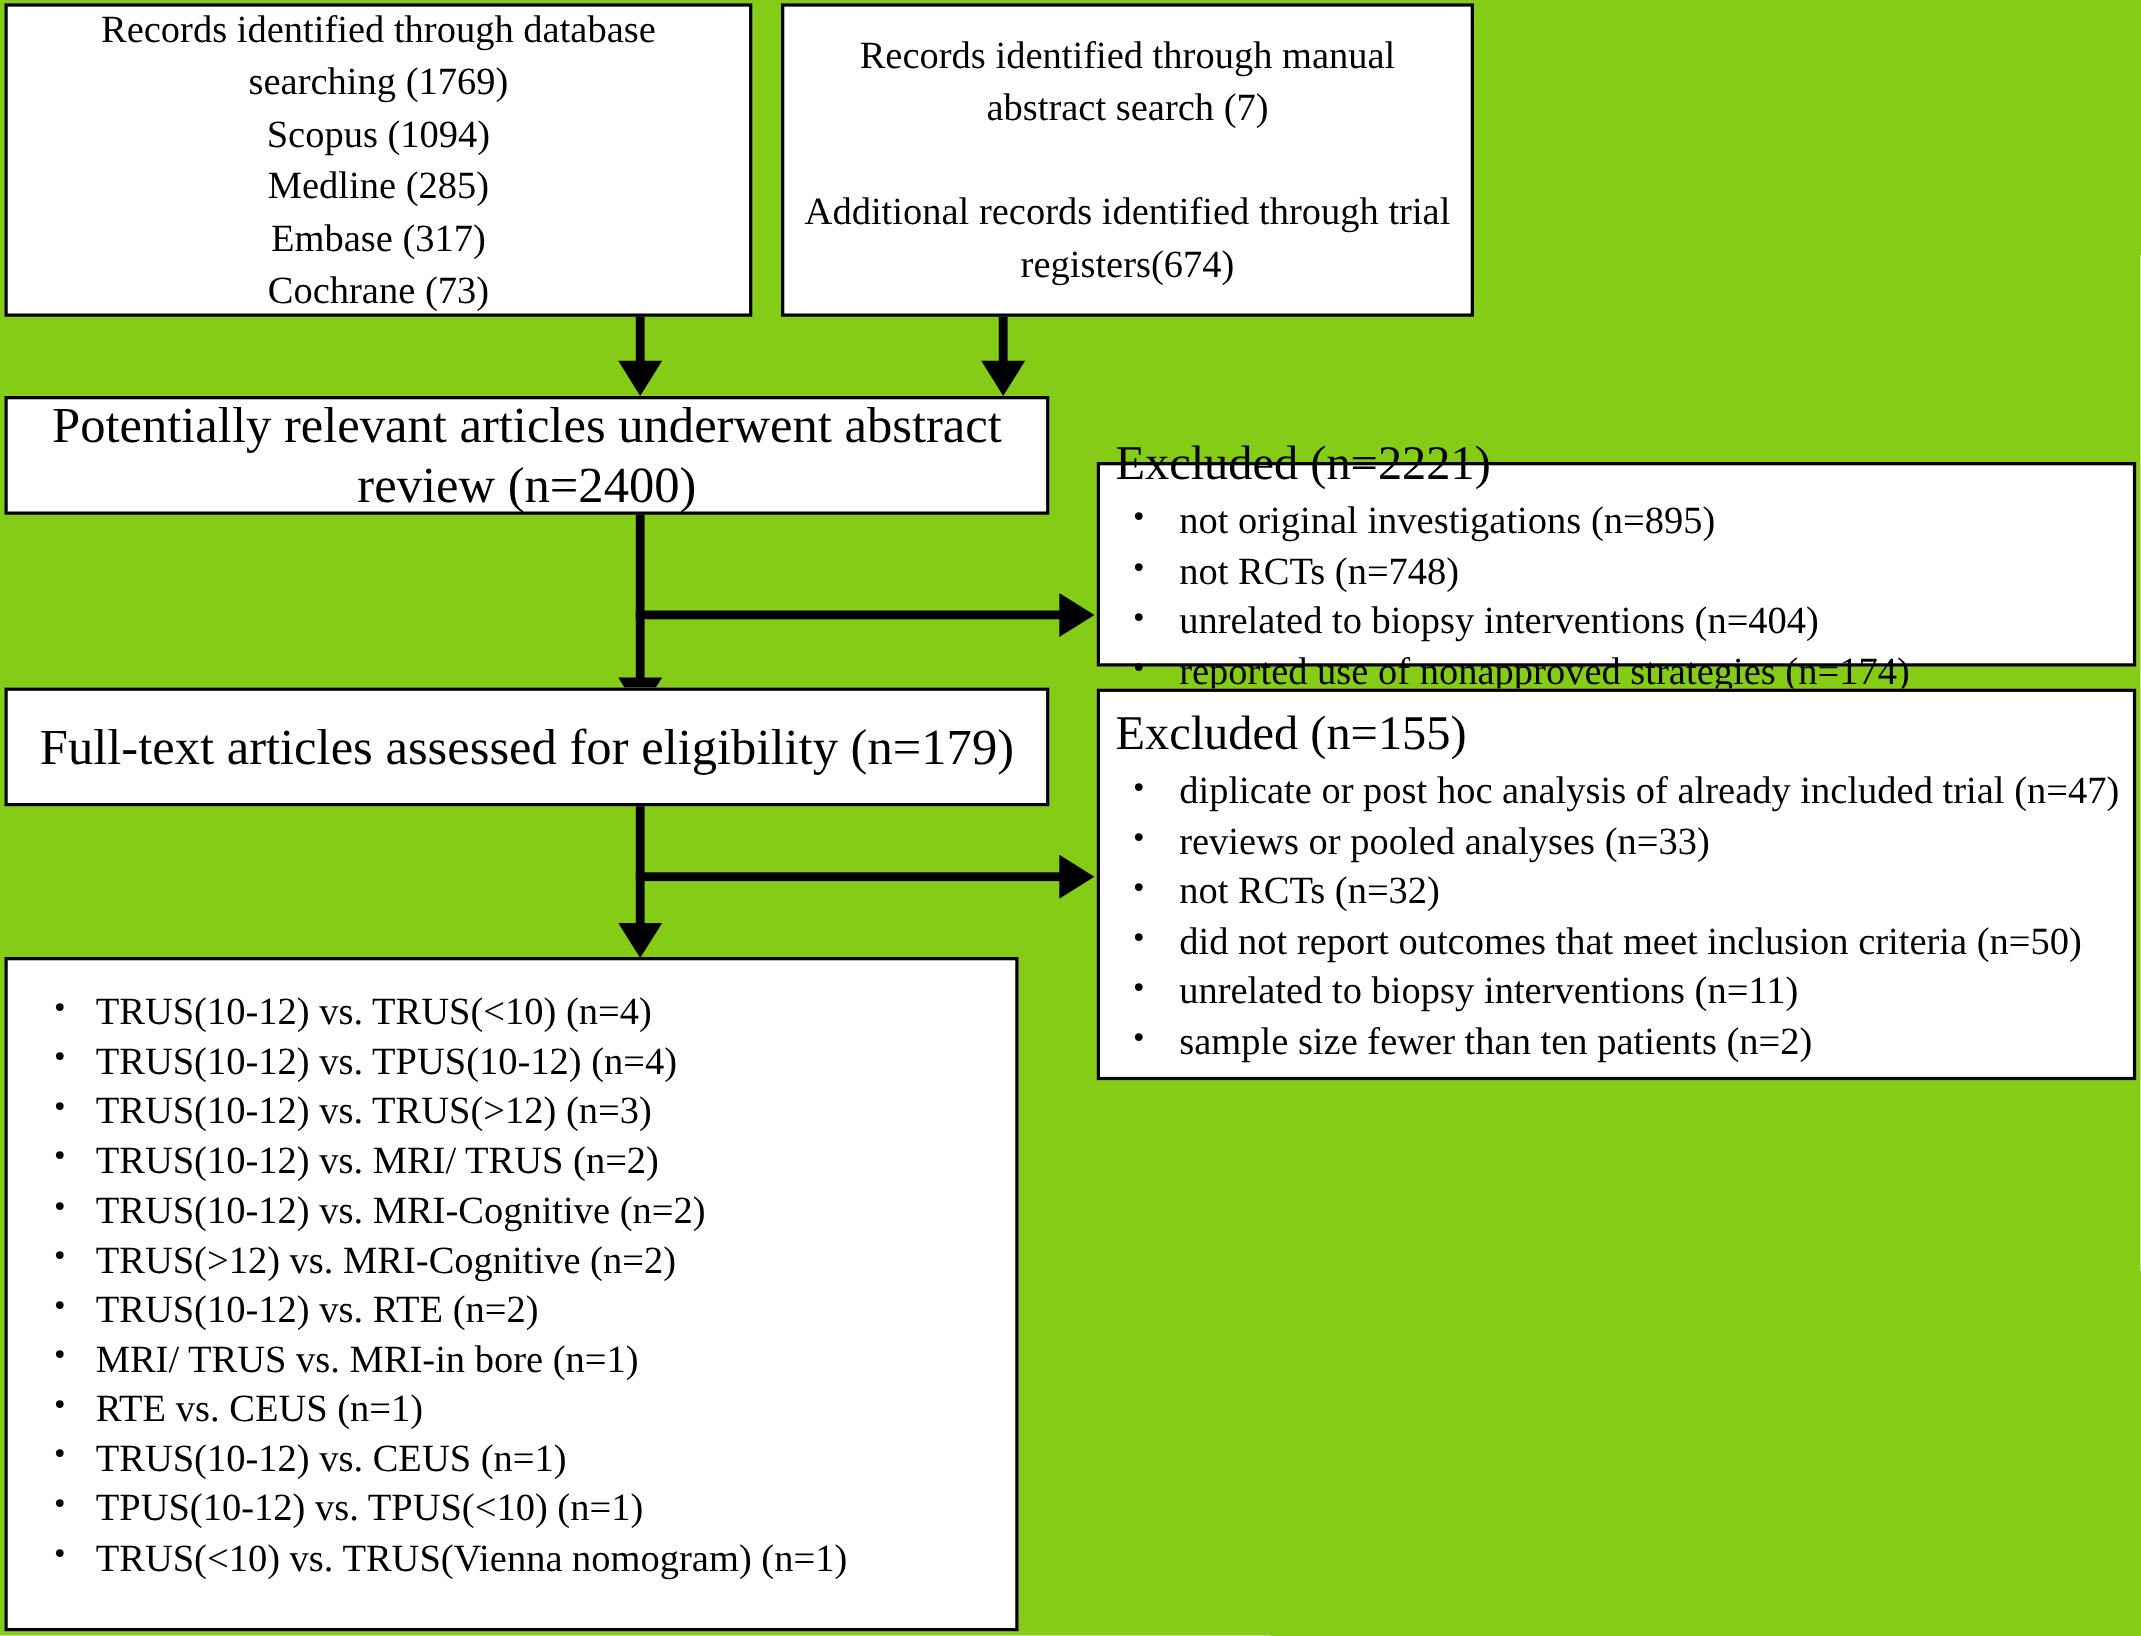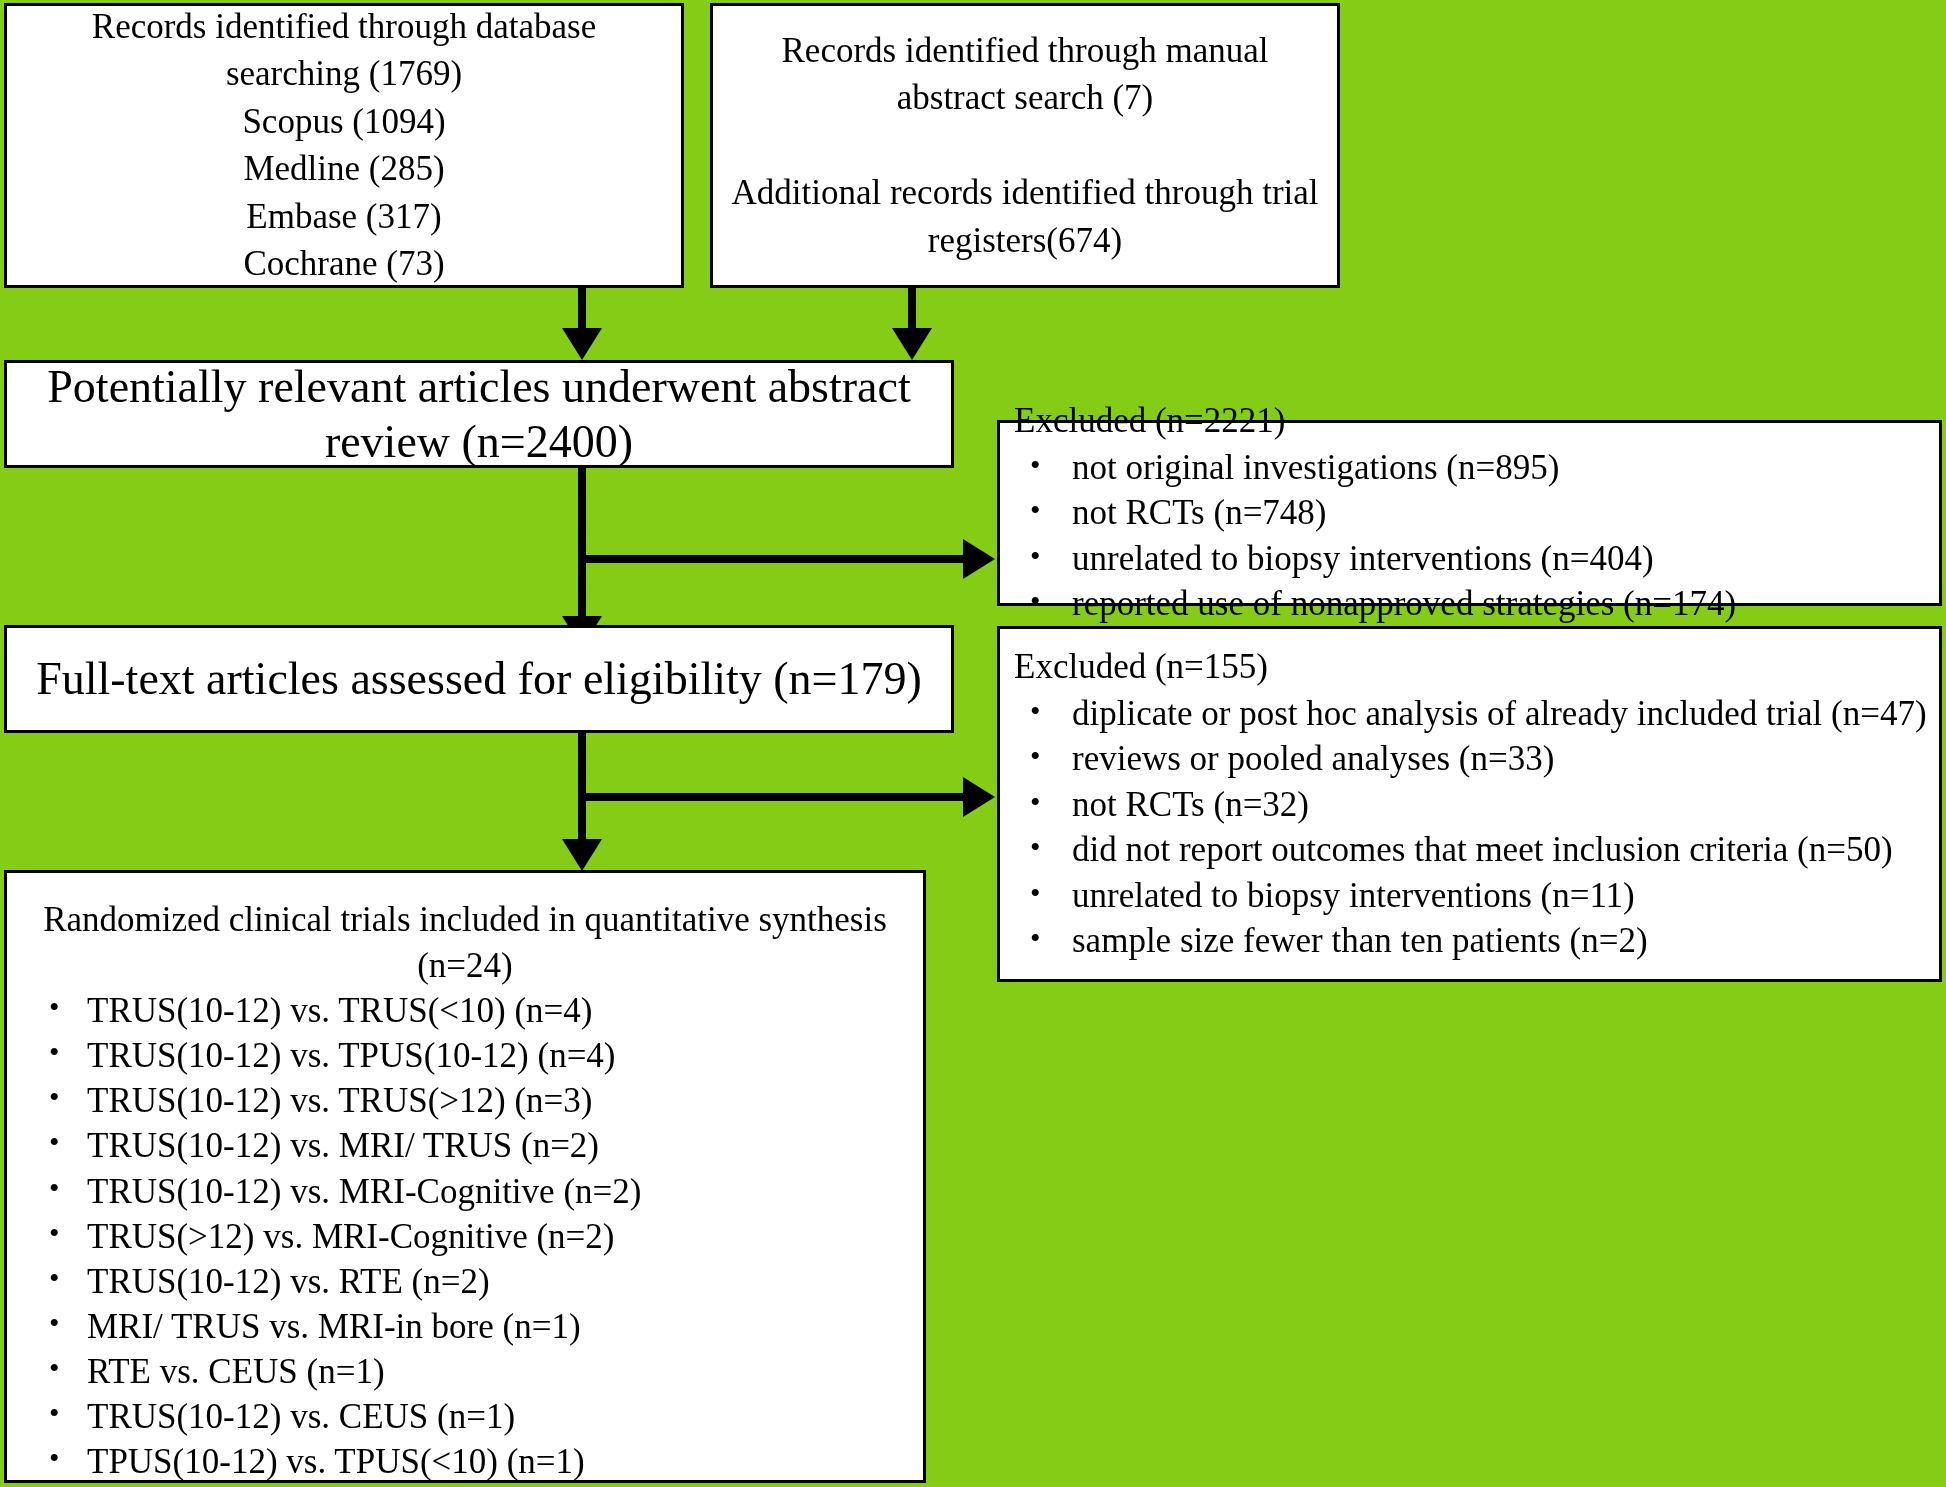--- a/index.html
+++ b/index.html
@@ -48,21 +48,21 @@
   .ctext.tight { line-height: 1.30; }
 
   .single-line {
     text-align: center;
     font-size: 46px;
     line-height: 1.2;
   }
 
   
   .hdr {
-    font-size: 35px;
+    font-size: 44px;
     line-height: 1.25;
     text-align: left;
     margin: 0 0 2px 0;
   }
   ul.blist {
     list-style: none;
     margin: 0;
     padding: 0;
   }
   ul.blist li {
@@ -195,22 +195,20 @@
         <li>not RCTs (n=32)</li>
         <li>did not report outcomes that meet inclusion  criteria (n=50)</li>
         <li>unrelated to biopsy interventions (n=11)</li>
         <li>sample size fewer than ten patients (n=2)</li>
       </ul>
     </div>
   </div>
 
   <div class="box" style="left:4px; top:870px; width:922px; height:613px;">
     <div class="box-inner top-aligned" style="padding-top:24px;">
-      <div class="ctext tight">Randomized clinical trials included in quantitative synthesis
-(n=24)</div>
       <ul class="blist synth">
         <li>TRUS(10-12) vs. TRUS(&lt;10) (n=4)</li>
         <li>TRUS(10-12) vs. TPUS(10-12) (n=4)</li>
         <li>TRUS(10-12) vs. TRUS(&gt;12) (n=3)</li>
         <li>TRUS(10-12) vs. MRI/ TRUS (n=2)</li>
         <li>TRUS(10-12) vs. MRI-Cognitive (n=2)</li>
         <li>TRUS(&gt;12) vs. MRI-Cognitive (n=2)</li>
         <li>TRUS(10-12) vs. RTE (n=2)</li>
         <li>MRI/ TRUS vs. MRI-in bore (n=1)</li>
         <li>RTE vs. CEUS (n=1)</li>

